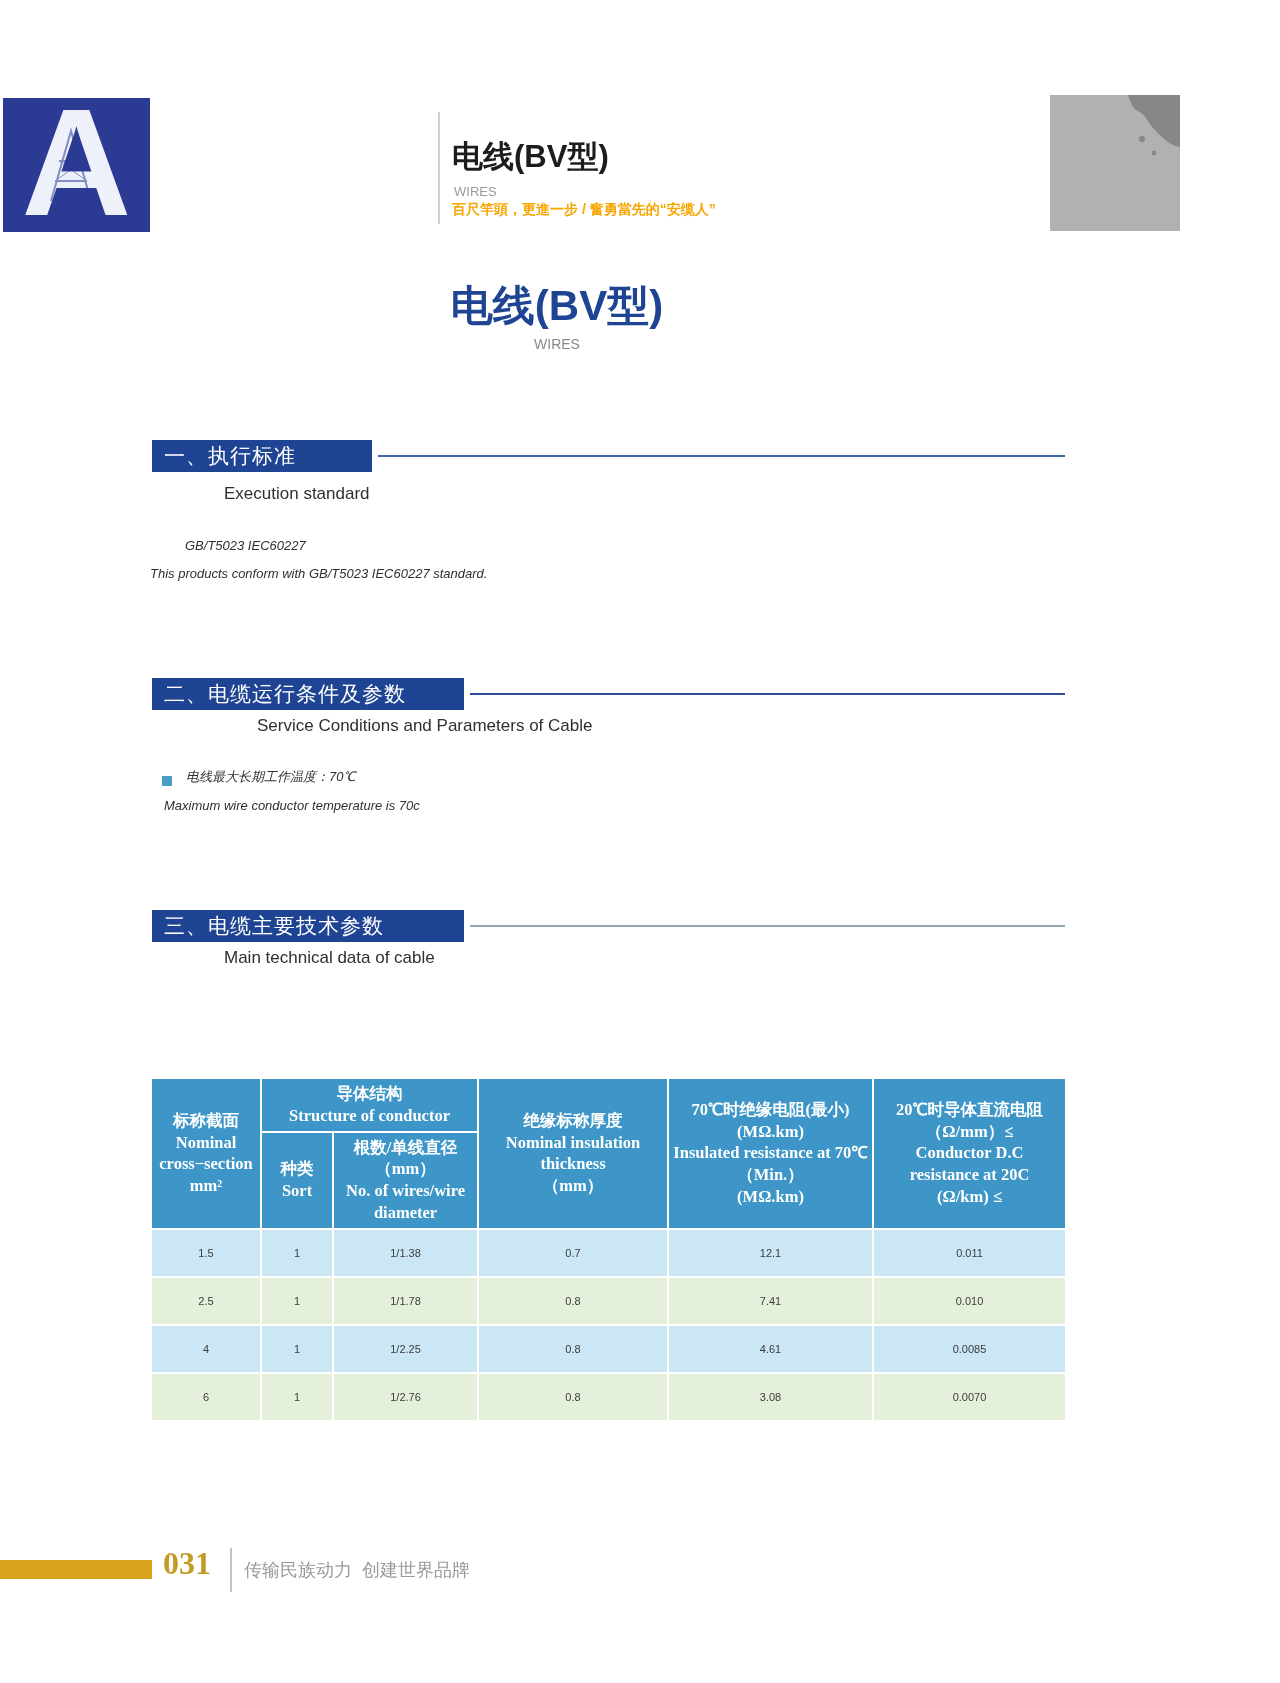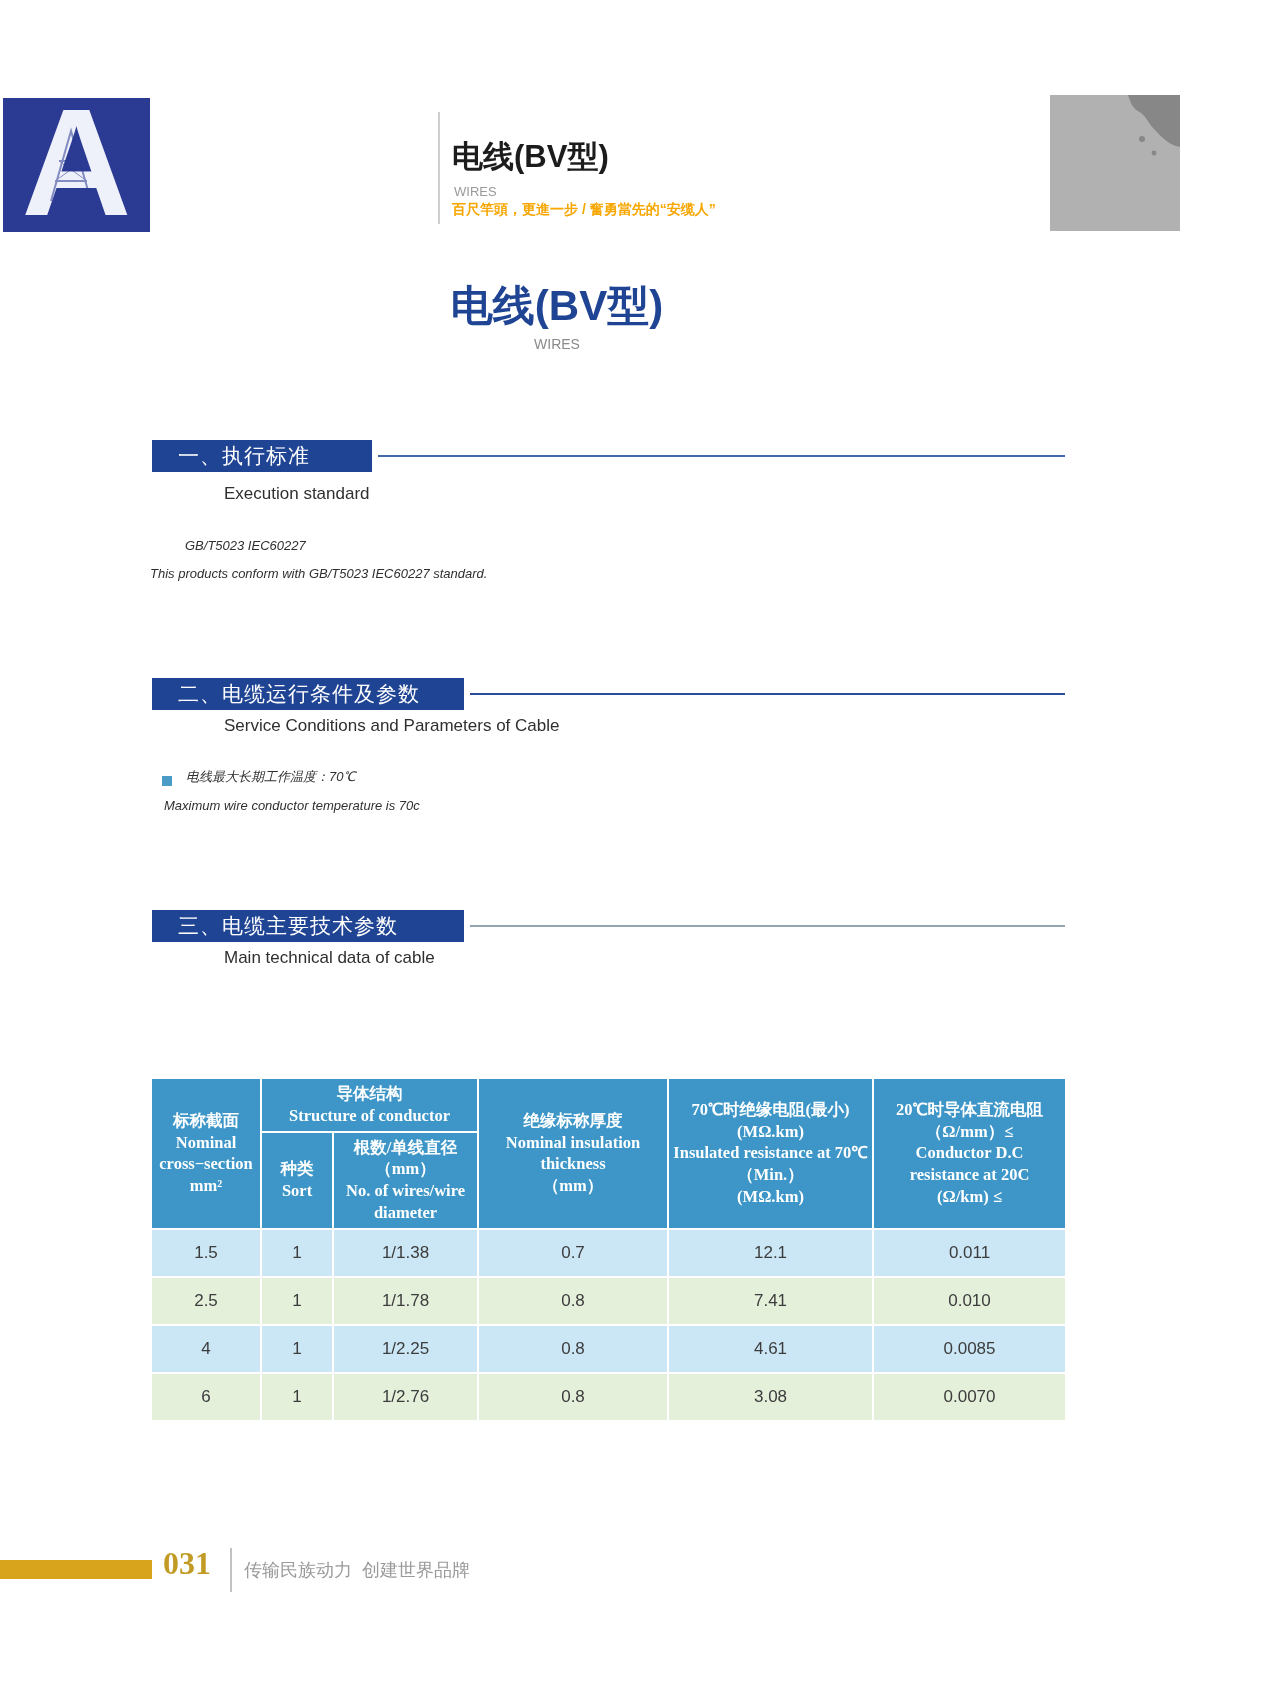--- a/index.html
+++ b/index.html
@@ -35,33 +35,33 @@
 
   
   .hero-title { position:absolute; left:157px; top:278px; width:800px; text-align:center;
                 font-size:42px; font-weight:bold; color:#1f4493; }
   .hero-sub   { position:absolute; left:157px; top:336px; width:800px; text-align:center;
                 font-size:14px; color:#8a8a8a; }
 
   
   .sec-box {
     position:absolute; left:152px; height:32px; background:#1f4493; color:#ffffff;
-    font-size:21px; line-height:32px; padding-left:26px; letter-spacing:1px;
+    font-size:21px; line-height:32px; padding-left:12px; letter-spacing:1px;
   }
   .sec-line { position:absolute; height:2px; }
   .sec-en   { position:absolute; left:224px; font-size:17px; color:#2f2f2f; }
   .body-text{ position:absolute; font-size:13px; color:#2f2f2f;font-style:italic; }
 
   .s1-box  { top:440px; width:220px; }
   .s1-line { left:378px; top:455px; width:687px; background:#4169a8; }
   .s1-en   { top:484px; }
 
   .s2-box  { top:678px; width:312px; }
   .s2-line { left:470px; top:693px; width:595px; background:#2c4d9b; }
-  .s2-en   { top:716px; }
+  .s2-en   { top:716px;margin-left:33px; }
 
   .s3-box  { top:910px; width:312px; }
   .s3-line { left:470px; top:925px; width:595px; background:#93a5b1; }
   .s3-en   { top:948px; }
 
   .bullet-sq { position:absolute; left:162px; top:776px; width:10px; height:10px; background:#4a9cc7; }
 
   
   .tech-table {
     position:absolute; left:150px; top:1077px; width:915px;
@@ -69,21 +69,21 @@
   }
   .tech-table th, .tech-table td { border:2px solid #ffffff; text-align:center; vertical-align:middle; }
   .tech-table th {
     background:#3d96c7; color:#ffffff;
     font-family:"Liberation Serif", serif; font-weight:bold;
     font-size:16.5px; line-height:1.32; padding:4px 2px;
   }
   .tech-table thead tr:first-child  { height:53px; }
   .tech-table thead tr:nth-child(2) { height:91px; }
   .tech-table tbody tr { height:48px; }
-  .tech-table td { font-size:17px; color:#3c3c3c; }
+  .tech-table td { font-size:11px; color:#3c3c3c; }
   tr.row-blue  td { background:#cbe6f5; }
   tr.row-green td { background:#e5f0db; }
 
   
   .footer-bar    { position:absolute; left:0; top:1560px; width:152px; height:19px; background:#d8a41c; }
   .footer-page   { position:absolute; left:163px; top:1545px; font-size:32px; font-weight:bold;
                    color:#c29b24; font-family:"Liberation Serif", serif; }
   .footer-divider{ position:absolute; left:230px; top:1548px; width:2px; height:44px; background:#c2c2c2; }
   .footer-slogan { position:absolute; left:244px; top:1558px; font-size:18px; color:#9a9a9a; white-space:pre; }
 </style>

